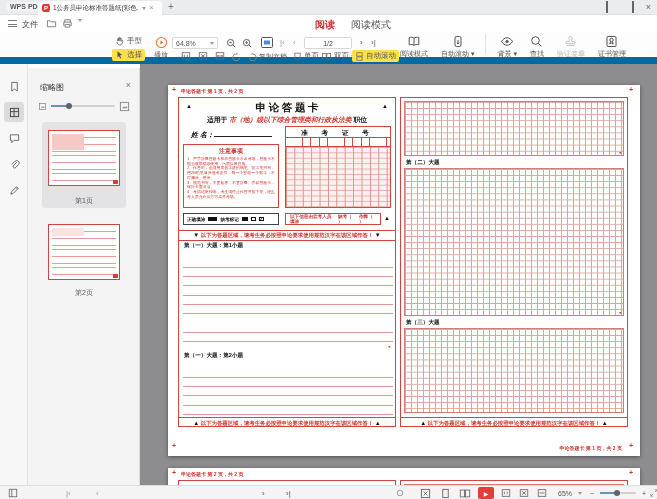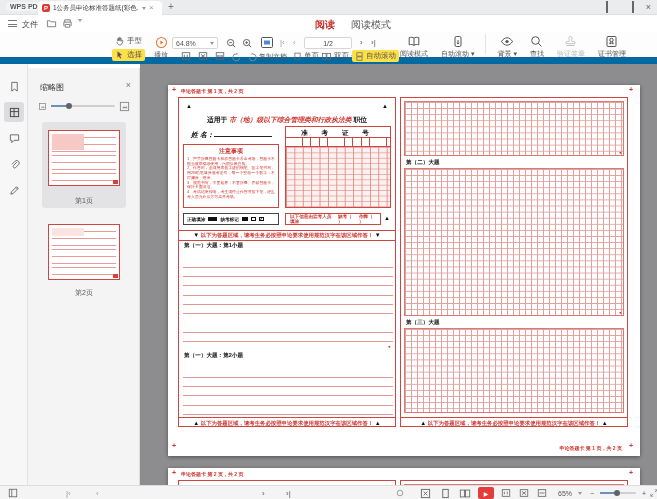--- a/index.html
+++ b/index.html
@@ -389,20 +389,21 @@
     <span class="cross" style="left:4px;top:2px">+</span>
     <span class="cross" style="left:461px;top:2px">+</span>
     <span class="cross" style="left:4px;top:358px">+</span>
     <span class="cross" style="left:461px;top:358px">+</span>
     <span class="cornertxt" style="left:13px;top:3px">申论答题卡 第 1 页，共 2 页</span>
     <span class="cornertxt" style="right:18px;top:360px">申论答题卡 第 1 页，共 2 页</span>
 
     <div class="colbox" style="left:10px;top:12px;width:218px;height:330px">
       <span class="abs blktri" style="left:7px;top:5px">▲</span>
       <span class="abs blktri" style="right:7px;top:5px">▲</span>
+      <div class="doctitle" style="top:3px">申 论 答 题 卡</div>
       <div class="subt" style="top:17px">
         <span>适用于</span>
         <span class="mid">市（地）级以下综合管理类和行政执法类</span>
         <span>职位</span>
       </div>
       <div class="namerow" style="left:12px;top:32px">
         <span>姓 名：</span><span class="nameline"></span>
       </div>
 
       <div class="ticket" style="left:106px;top:28px;width:106px;height:82px">

